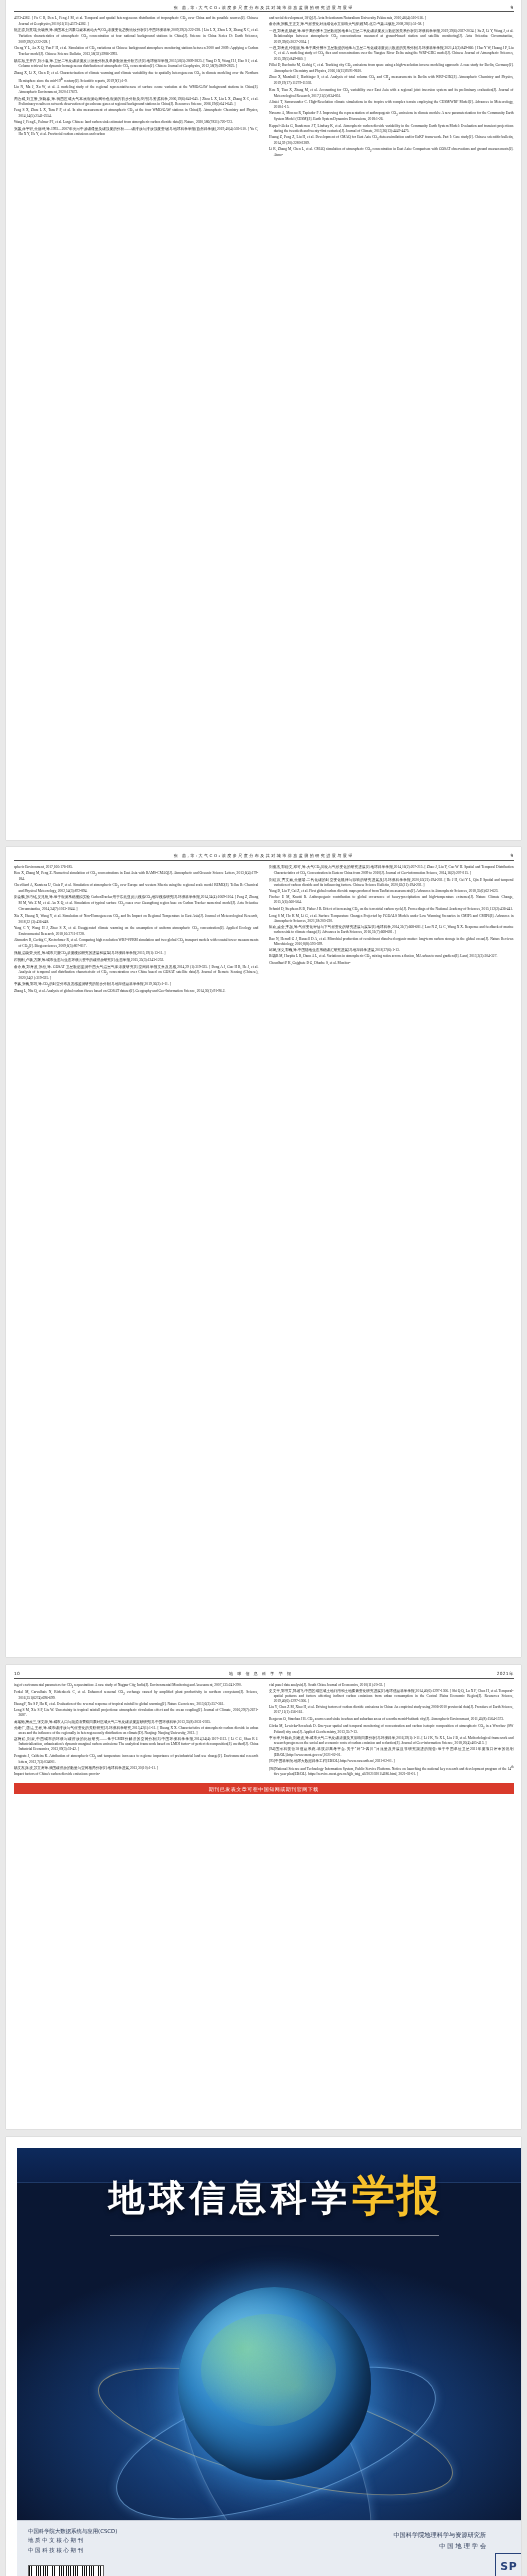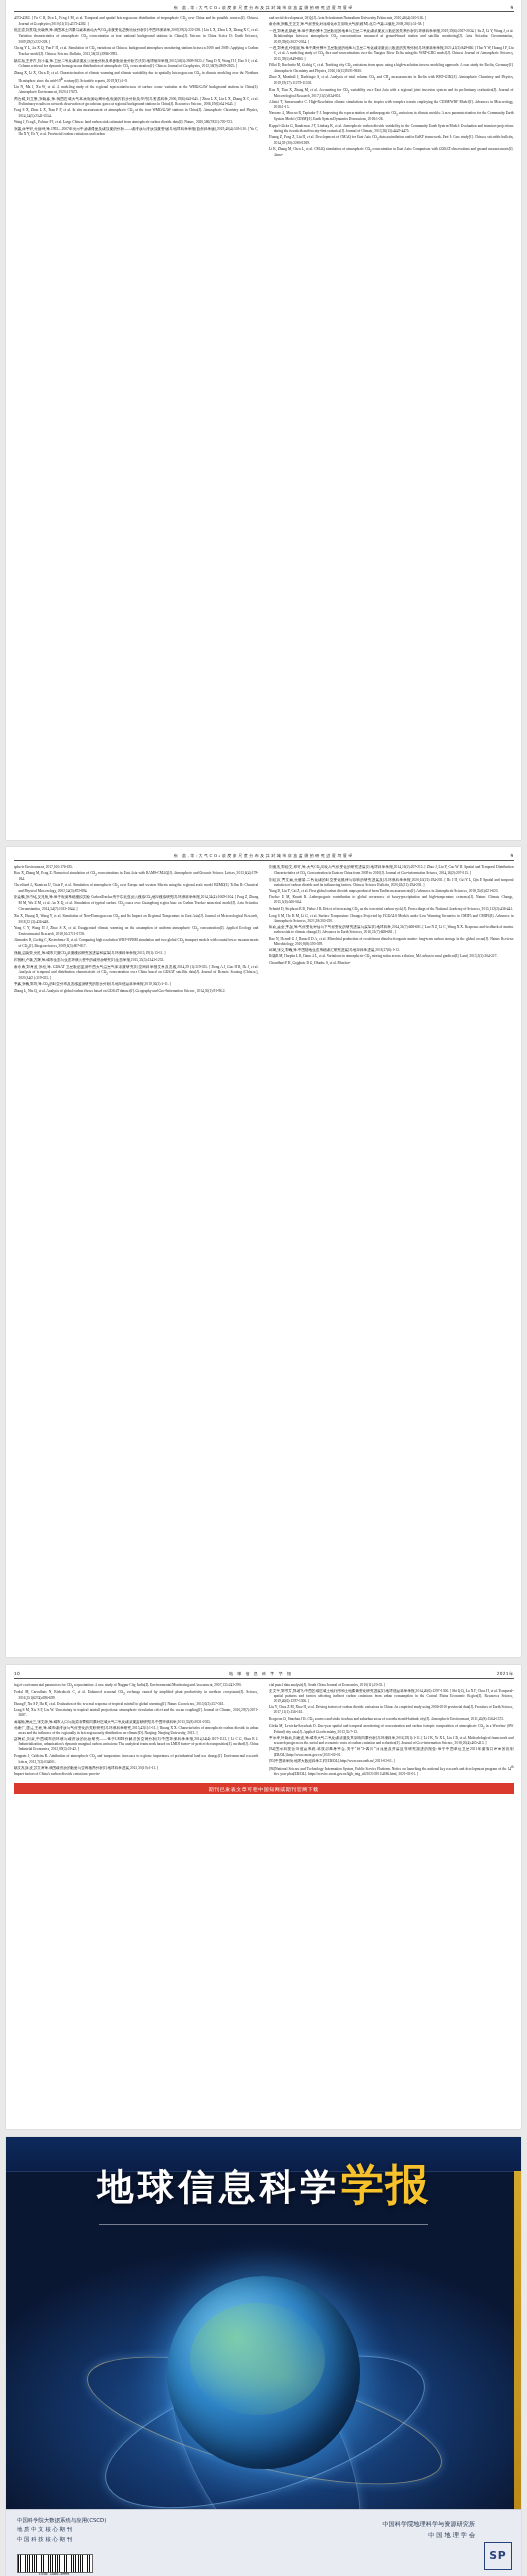--- a/index.html
+++ b/index.html
@@ -19,21 +19,21 @@
     position: absolute;
     left: 6.2px;
     width: 515px;
     background: #ffffff;
     box-sizing: border-box;
     box-shadow: 0 0 0.8px rgba(0,0,0,0.35);
   }
   #sheet1 { top: 0px; height: 840px; padding: 4.6px 7.7px 4.6px 7.7px; }
   #sheet2 { top: 847px; height: 810px; padding: 6.2px 7.7px 4.6px 7.7px; }
   #sheet3 { top: 1665px; height: 464px; padding: 6.2px 7.7px 4.6px 7.7px; }
-  #sheet4 { top: 2137px; height: 439px; padding: 0; overflow: hidden; }
+  #sheet4 { top: 2137px; height: 439px; padding: 11px; overflow: hidden; }
 
   .cols {
     display: flex;
     gap: 10.8px;
     align-items: flex-start;
   }
   .col {
     width: 50%;
     box-sizing: border-box;
   }

